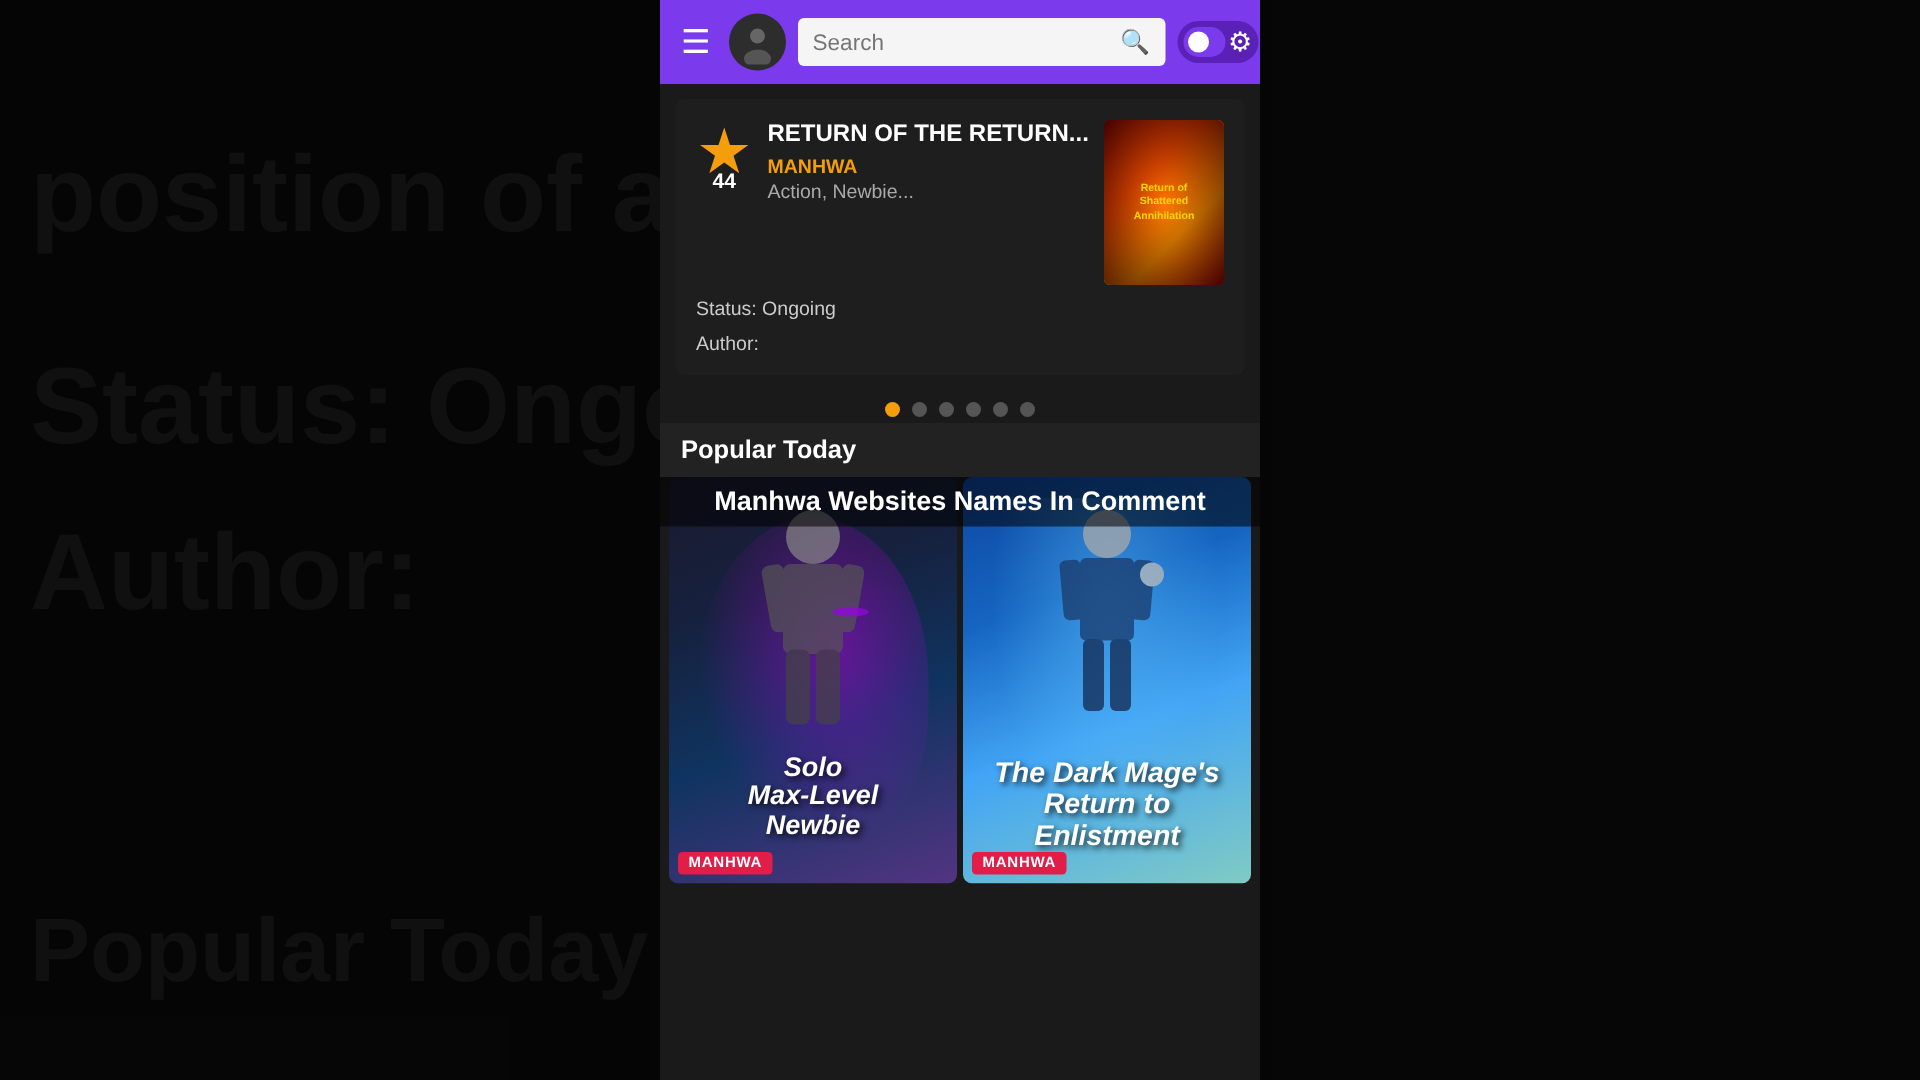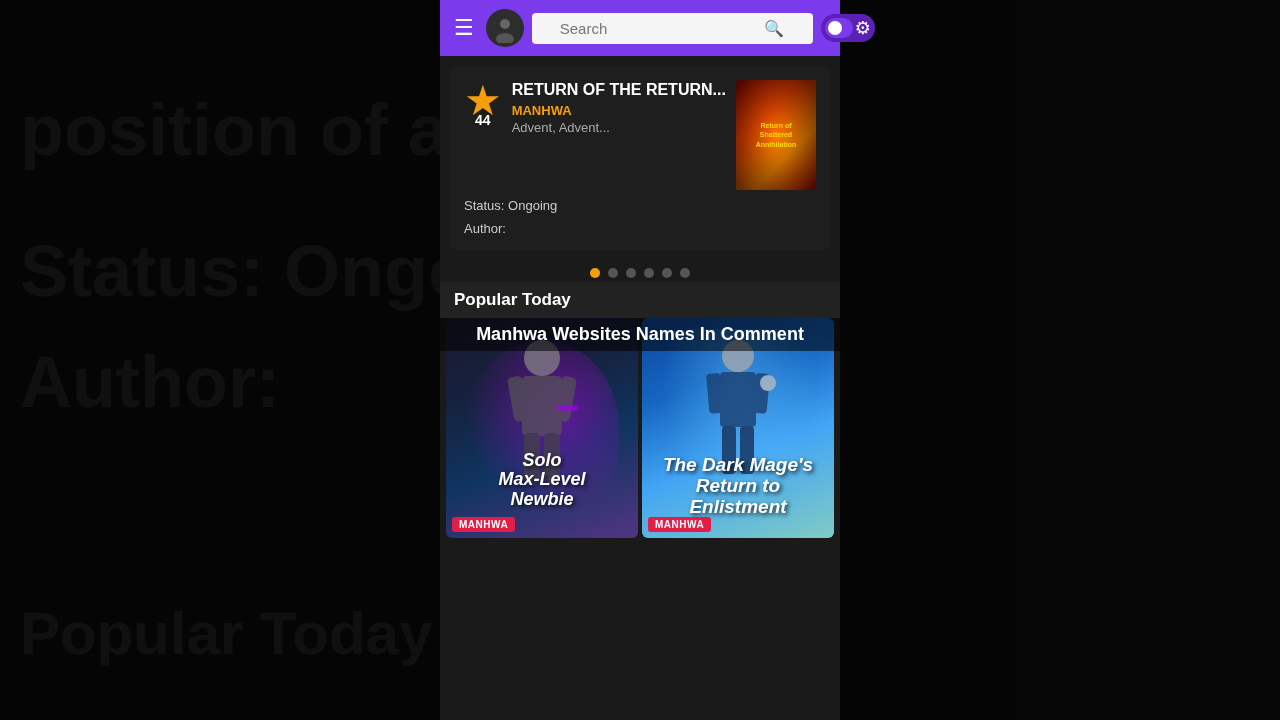--- a/index.html
+++ b/index.html
@@ -76,21 +76,21 @@
     .avatar svg {
       width: 30px;
       height: 30px;
     }
     .search-bar {
       flex: 1;
       background: #f5f5f5;
       border-radius: 4px;
       display: flex;
       align-items: center;
-      padding: 6px 28px;
+      padding: 6px 10px;
       gap: 6px;
     }
     .search-input {
       flex: 1;
       background: transparent;
       border: none;
       outline: none;
       font-size: 15px;
       color: #333;
     }
@@ -284,21 +284,21 @@
       gap: 4px;
       padding: 0 6px 6px;
       position: relative;
     }
 
     .manga-card {
       flex: 1;
       border-radius: 6px;
       overflow: hidden;
       position: relative;
-      height: 220px;
+      height: 271px;
     }
     .manga-card-bg {
       width: 100%;
       height: 100%;
       display: flex;
       align-items: center;
       justify-content: center;
     }
     .manga-card-1 {
       background: linear-gradient(160deg, #1a1a2e 0%, #16213e 30%, #0f3460 60%, #533483 100%);
@@ -407,21 +407,21 @@
 
     <div class="featured-card">
       <div class="card-top-row">
         <div class="score-badge">
           <span class="star-icon">★</span>
           <span class="score-number">44</span>
         </div>
         <div class="card-info">
           <div class="card-title">RETURN OF THE RETURN...</div>
           <div class="card-type">MANHWA</div>
-          <div class="card-genres">Advent, Advent...</div>
+          <div class="card-genres">Action, Newbie...</div>
         </div>
         <div class="card-thumbnail">
           <div class="thumbnail-overlay"></div>
           <div class="thumbnail-text" style="white-space:pre;">Return of
 Shattered
 Annihilation</div>
         </div>
       </div>
       <div class="status-text">Status: Ongoing</div>
       <div class="author-text">Author:</div>

